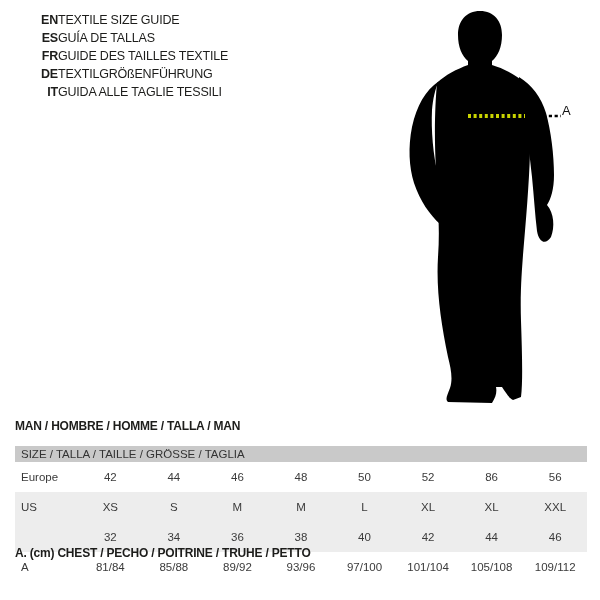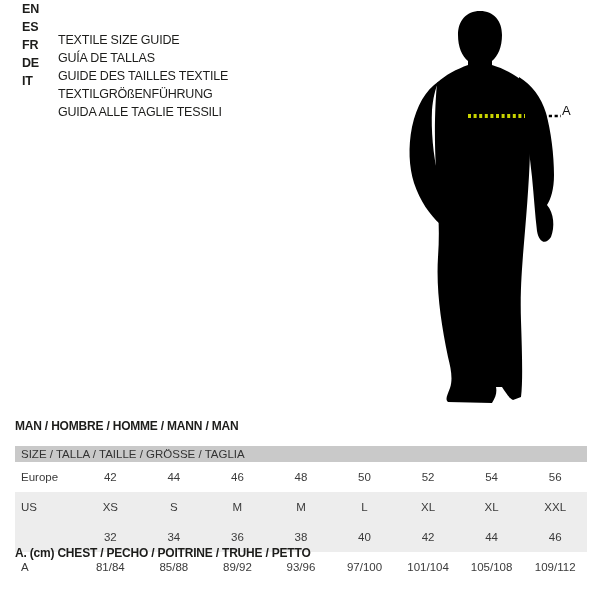--- a/index.html
+++ b/index.html
@@ -1,24 +1,24 @@
 <!DOCTYPE html>
 <html style="--header-bg: #c9c9c9; --shaded-row-bg: #ededed; --text: #1d1d1b;"><head>
 <meta charset="utf-8">
 <style>
   html,body{margin:0;padding:0;background:#fff;}
   .page{
     position:relative;width:600px;height:600px;background:#fff;overflow:hidden;
     font-family:"Liberation Sans",sans-serif;color:var(--text,#1d1d1b);
   }
   
-  .lang-list{position:absolute;left:22px;top:0;}
+  .lang-list{position:absolute;left:22px;top:11px;text-align:right;}
   .lang-row{display:flex;height:18px;line-height:18px;}
   .lang-code{width:36px;font-size:12.5px;font-weight:bold;letter-spacing:-0.2px;}
-  .lang-label{font-size:12.5px;font-weight:normal;letter-spacing:-0.2px;white-space:nowrap;margin-top:31px;}
+  .lang-label{font-size:12.5px;font-weight:normal;letter-spacing:-0.2px;white-space:nowrap;}
   
   .categories{position:absolute;left:22px;top:107px;}
   .cat-line{height:18px;line-height:18px;font-size:12.5px;font-weight:bold;letter-spacing:-0.2px;white-space:nowrap;}
   
   .figure{position:absolute;left:405px;top:5px;width:195px;height:400px;}
   .figure svg{position:absolute;left:0;top:0;}
   .measure-label{position:absolute;left:157px;top:98px;font-size:13px;font-weight:normal;color:#111;}
   
   .section-title{position:absolute;left:15px;top:419px;font-size:12px;font-weight:bold;letter-spacing:-0.2px;}
   
@@ -73,38 +73,38 @@
 
       <path d="M114,72 C127,80 136,92 141,108 C146,126 149,150 149,170 C149,184 146,194 142,200 C149,208 150,222 146,232 C141,240 134,238 132,226 C130,210 129,192 127,172 C124,145 121,115 114,90 Z" fill="#000000"></path>
 
       <line x1="63" y1="111" x2="120" y2="111" stroke-width="4" stroke-dasharray="3 2.6" stroke="#c9d400"></line>
 
       <line x1="138" y1="111" x2="156" y2="111" stroke="#000000" stroke-width="2.4" stroke-dasharray="3.2 2.6"></line>
     </svg>
     <span class="measure-label">A</span>
   </div>
 
-  <div class="section-title">MAN / HOMBRE / HOMME / MANN / MAN</div>
+  <div class="section-title">MAN / HOMBRE / HOMME / TALLA / MAN</div>
 
   <table class="size-table">
     <thead>
       <tr>
         <th colspan="9">SIZE / TALLA / TAILLE / GRÖSSE / TAGLIA</th>
       </tr>
     </thead>
     <tbody>
       <tr>
         <th>Europe</th>
         <td>42</td>
         <td>44</td>
         <td>46</td>
         <td>48</td>
         <td>50</td>
         <td>52</td>
-        <td>54</td>
+        <td>86</td>
         <td>56</td>
       </tr>
       <tr class="shaded">
         <th>US</th>
         <td>XS</td>
         <td>S</td>
         <td>M</td>
         <td>M</td>
         <td>L</td>
         <td>XL</td>

